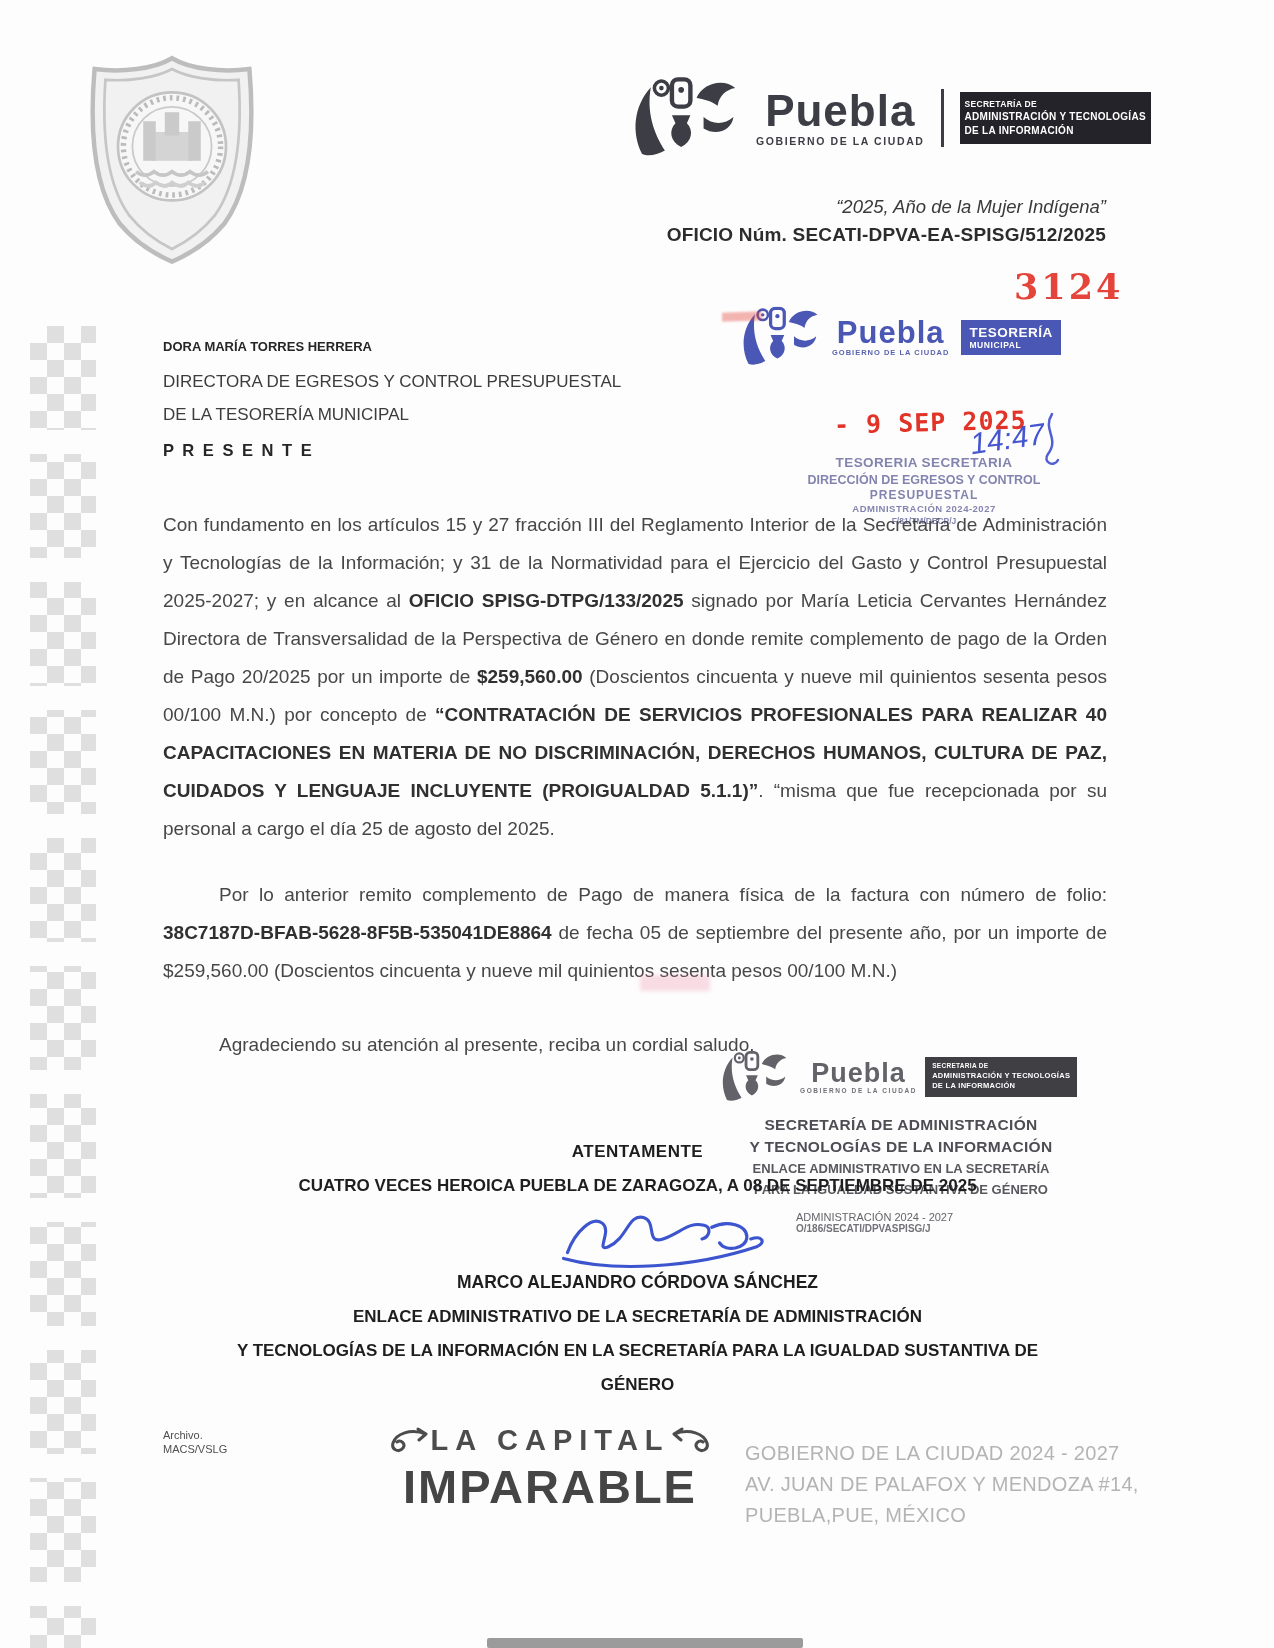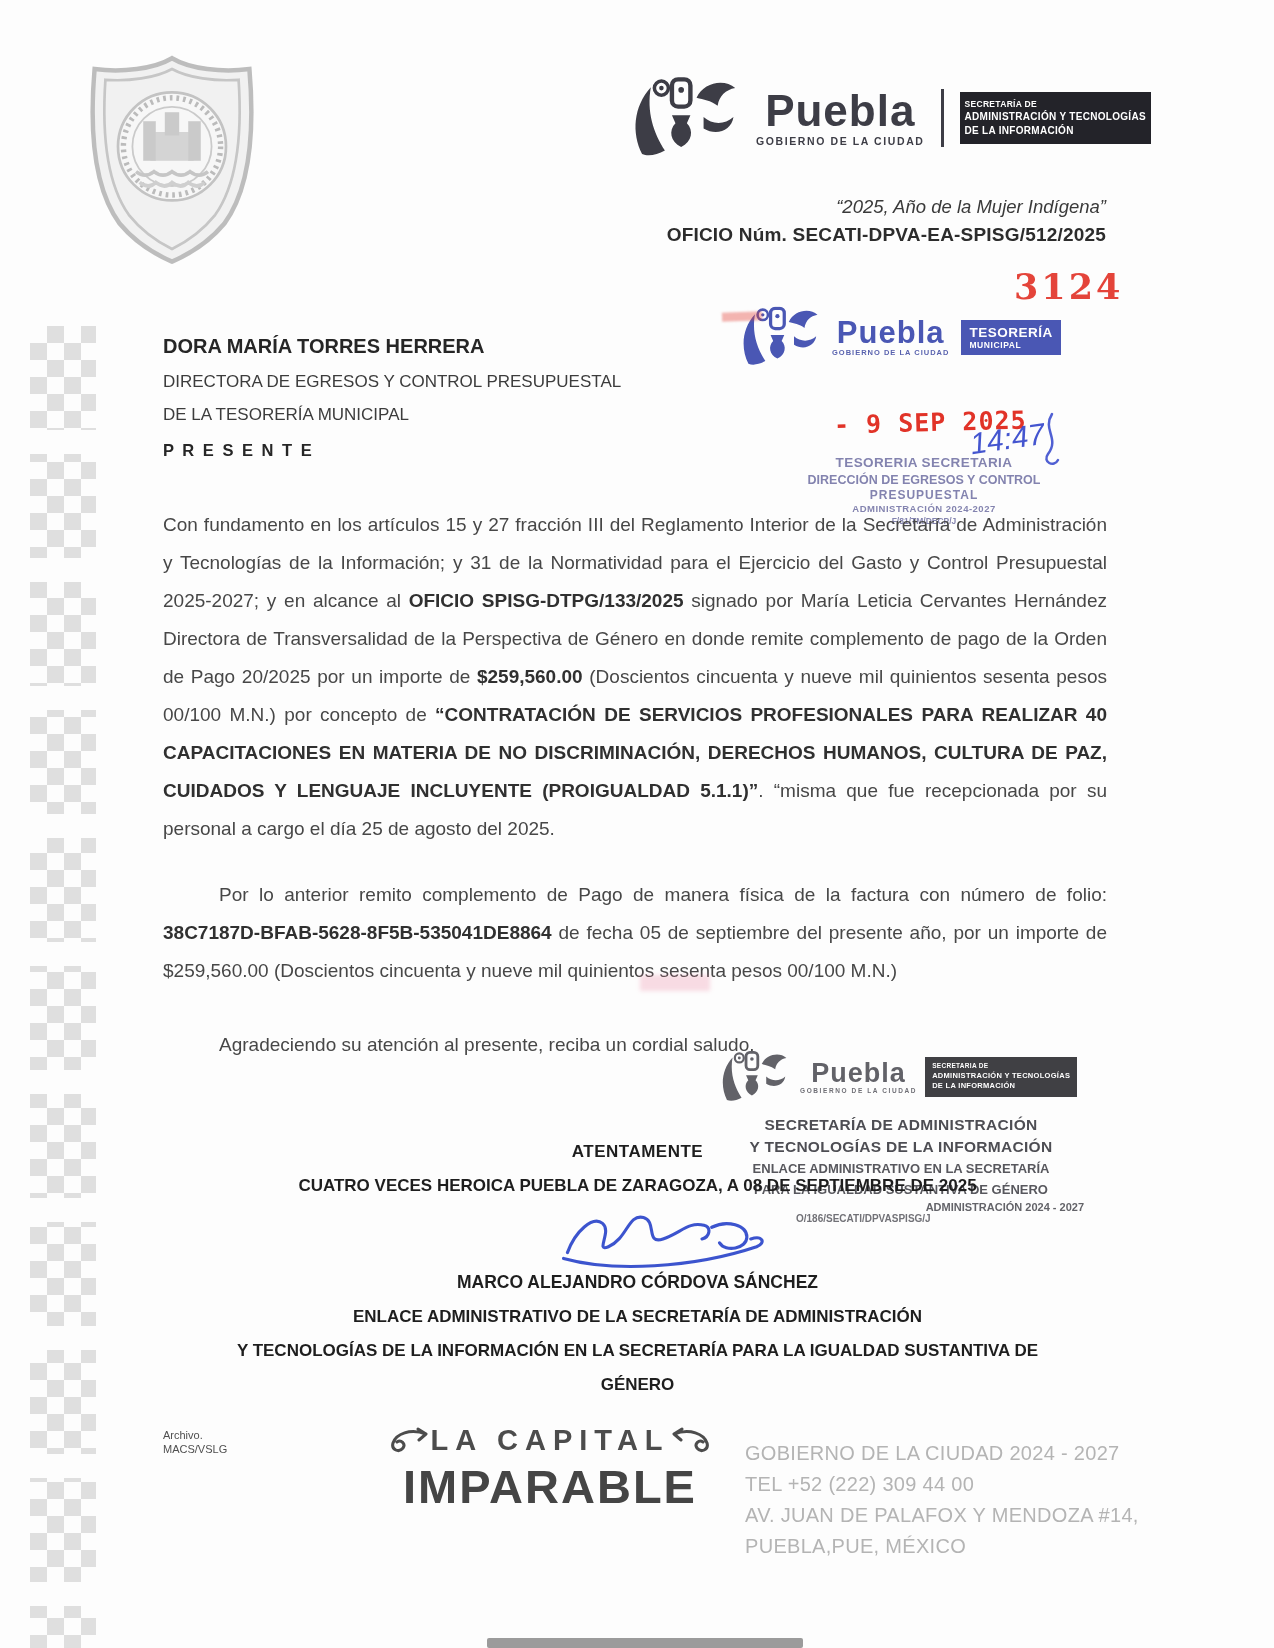--- a/index.html
+++ b/index.html
@@ -33,21 +33,21 @@
   .secretariat-box{background:#232329;color:#fff;padding:7px 5px;line-height:1.35}
   .sb-line{font-size:10px;font-weight:700;letter-spacing:.3px}
   .sb-small{font-size:8.5px}
 
   .year-quote{position:absolute;right:168px;top:196px;font-style:italic;font-size:18.5px;color:#3a3a3a}
   .oficio-number{position:absolute;right:168px;top:224px;font-weight:700;font-size:19px;color:#2c2c2c;letter-spacing:.2px}
   .red-folio{position:absolute;left:1014px;top:266px;font-family:"DejaVu Serif",serif;font-size:35px;
              font-weight:700;color:#e23125;letter-spacing:3px;opacity:.9}
 
   .addressee{position:absolute;left:163px;top:330px;line-height:33px}
-  .addr-name{font-weight:700;font-size:20px;color:#262626;margin-bottom:2px}
+  .addr-name{font-weight:700;font-size:13px;color:#262626;margin-bottom:2px}
   .addr-line{font-size:17px;color:#3c3c3c}
   .addr-salutation{font-weight:700;font-size:16.5px;color:#262626;letter-spacing:2px;margin-top:3px}
 
   
   .reception-stamp{position:absolute;left:738px;top:306px;width:372px;height:230px}
   .stamp-logo-row{display:flex;align-items:center;gap:8px;opacity:.92}
   .stamp-talavera{width:86px;height:62px;color:#3b49ae}
   .stamp-wordmark{font-size:31px;color:#3b49ae}
   .stamp-tagline{font-size:7.5px;color:#4b55a8;letter-spacing:1px}
   .tesoreria-box{background:#3b49ae;color:#fff;padding:5px 8px;margin-left:4px}
@@ -77,21 +77,21 @@
   .sig-stamp{position:absolute;left:718px;top:1050px;width:366px;opacity:.92;z-index:1}
   .gray-talavera{width:74px;height:54px;color:#47474f}
   .gray-wordmark{font-size:27px;color:#47474f}
   .gray-tagline{font-size:6.5px;color:#55555d}
   .small-box{background:#1f1f24;padding:5px 7px}
   .small-box .sb-line{font-size:7.5px}
   .small-box .sb-small{font-size:6.5px}
   .sig-stamp-lines{margin-top:10px;text-align:center;color:#3f3f45}
   .ssl0,.ssl1{font-size:15.5px;font-weight:700;letter-spacing:.3px;line-height:1.45}
   .ssl2,.ssl3{font-size:13px;font-weight:600;color:#4a4a50;line-height:1.6}
-  .ssl4{font-size:11px;font-weight:700;color:#56565c;text-align:right;padding-left:78px;}
+  .ssl4{font-size:11px;font-weight:400;color:#56565c;text-align:left;padding-left:78px;margin-top:10px}
   .ssl5{font-size:10px;font-weight:600;color:#66666c;text-align:left;padding-left:78px}
 
   
   .signoff{position:absolute;left:120px;top:1142px;width:1035px;text-align:center;color:#1e1e1e;z-index:3}
   .so-atentamente{font-size:17px;font-weight:700;letter-spacing:.5px;margin-bottom:14px}
   .so-place{font-size:17px;font-weight:700;margin-bottom:76px}
   .so-name{font-size:17.5px;font-weight:700;margin-bottom:14px}
   .so-t1,.so-t2{font-size:17px;font-weight:700;margin-bottom:14px}
   .so-t3{font-size:17px;font-weight:700}
 
@@ -268,19 +268,18 @@
       <span class="cap-top">LA CAPITAL</span>
       <svg class="swirl right" viewBox="0 0 40 30">
         <path d="M38 8 C22 2 8 8 5 17 C3 24 11 27 15 22 C18 18 13 13 9 16 M38 8 L30 3 M38 8 L31 14" fill="none" stroke="currentColor" stroke-width="3" stroke-linecap="round"></path>
       </svg>
     </div>
     <div class="cap-bottom">IMPARABLE</div>
   </div>
 
   <div class="contact">
     <div class="contact-line">GOBIERNO DE LA CIUDAD 2024 - 2027</div>
-    <div class="contact-line">TEL +52 (222) 309 44 00</div>
     <div class="contact-line">AV. JUAN DE PALAFOX Y MENDOZA #14,</div>
     <div class="contact-line">PUEBLA,PUE, MÉXICO</div>
   </div>
 
   <div class="bottom-bar"></div>
 </div>
 
 </body></html>

